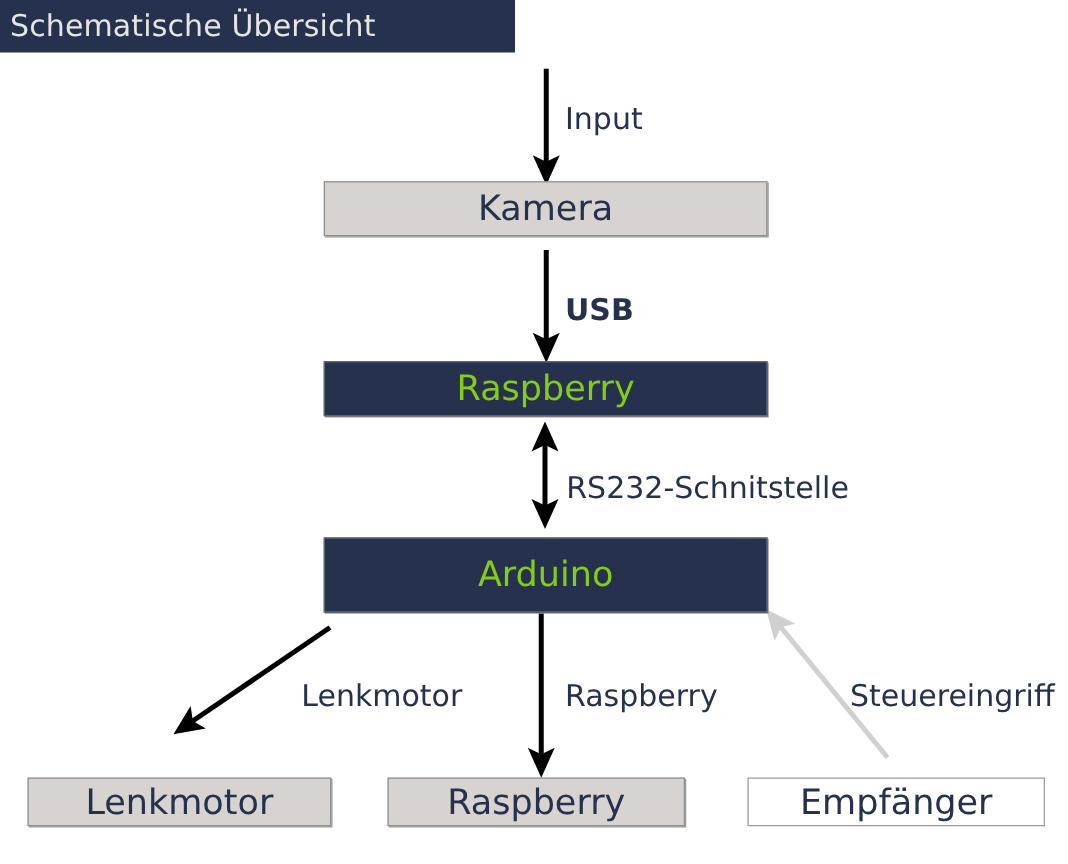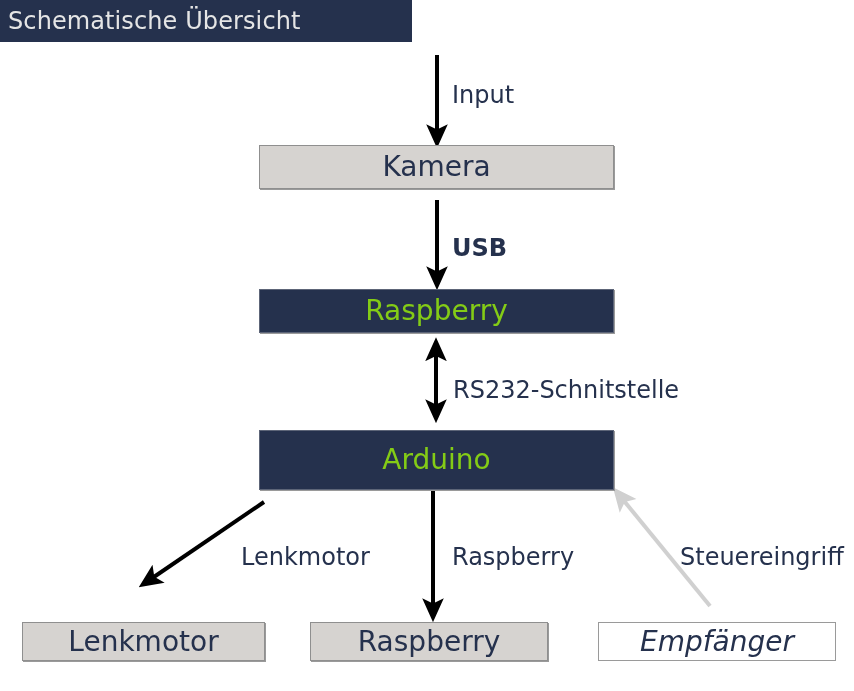--- a/index.html
+++ b/index.html
@@ -150,17 +150,17 @@
   </div>
 
   <div class="node fill-gray" style="left:22px; top:622px; width:243px; height:39px;">
     <span class="node-label">Lenkmotor</span>
   </div>
 
   <div class="node fill-gray" style="left:310px; top:622px; width:238px; height:39px;">
     <span class="node-label">Raspberry</span>
   </div>
 
-  <div class="node fill-white" style="left:598px; top:622px; width:238px; height:39px;font-style:italic;">
+  <div class="node fill-white" style="left:598px; top:622px; width:238px; height:39px;">
     <span class="node-label">Empfänger</span>
   </div>
 
 </div>
 
 </body></html>

